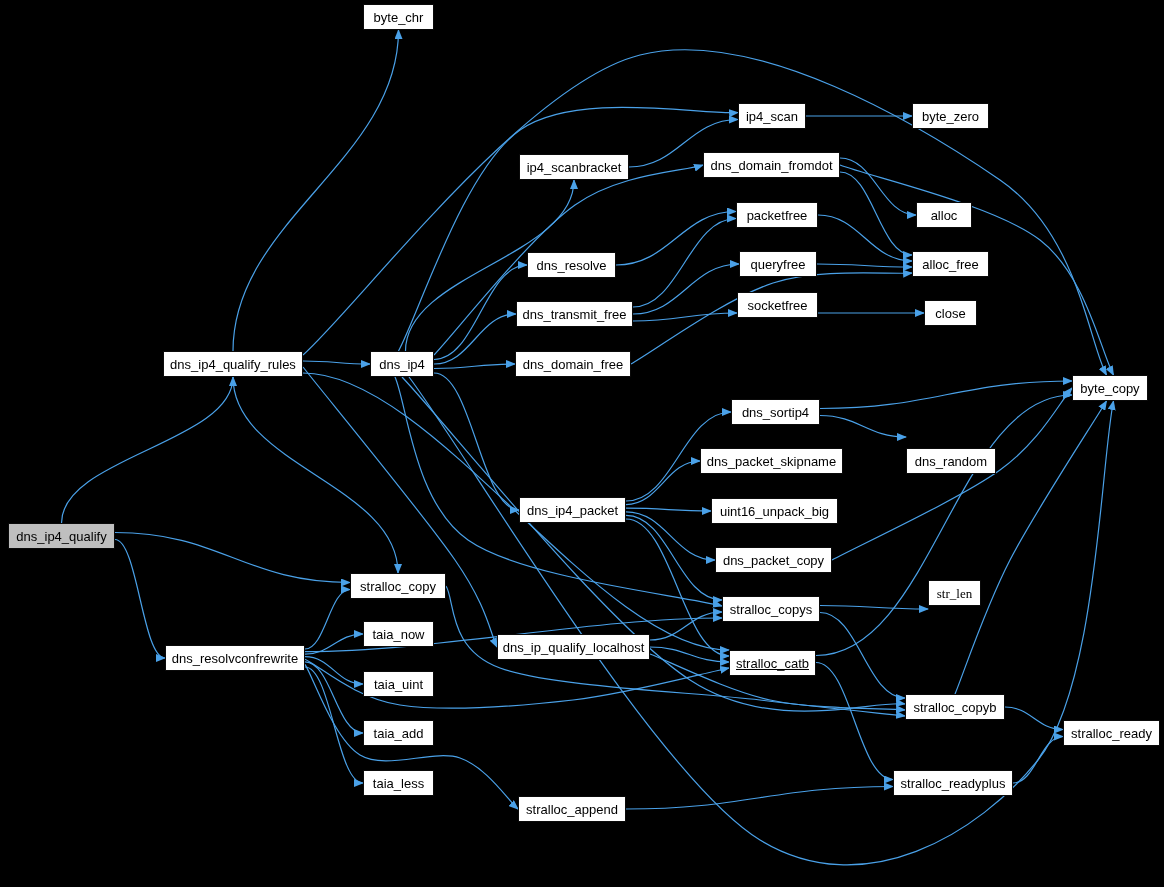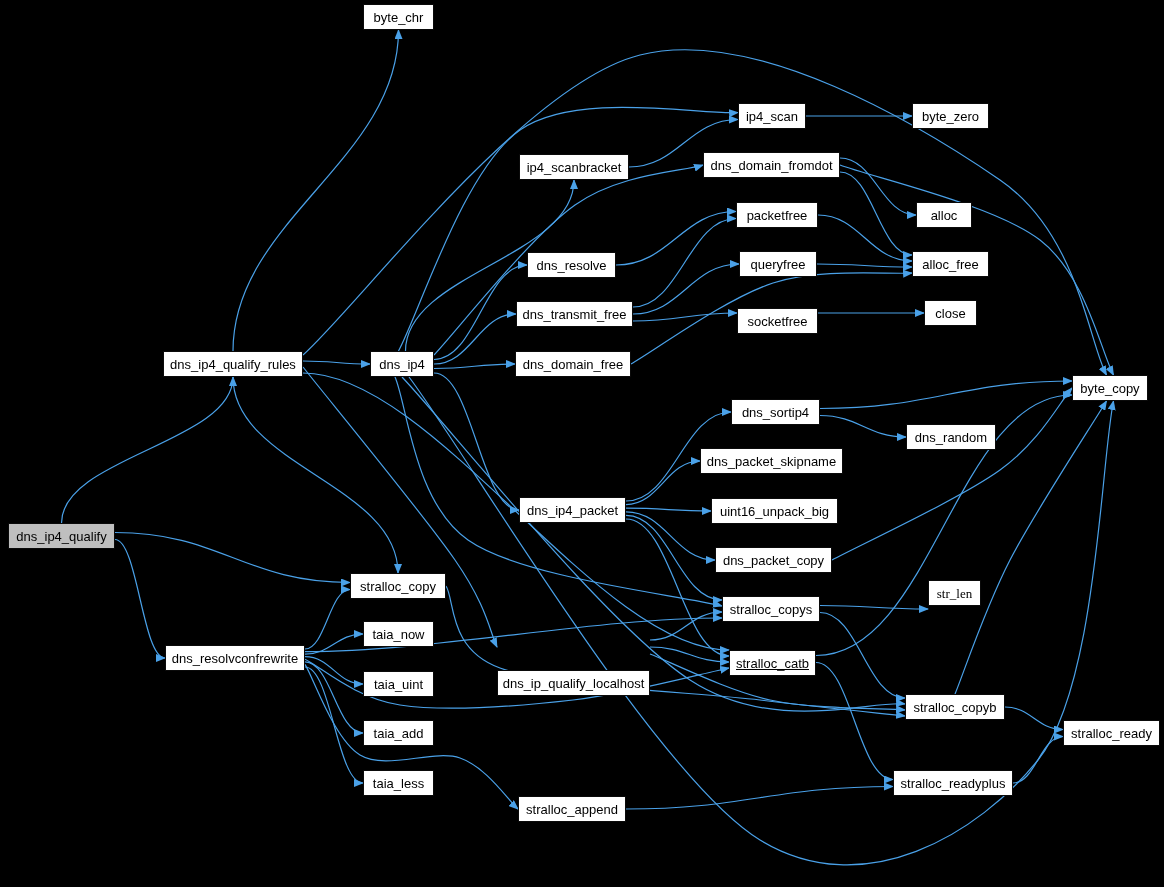--- a/index.html
+++ b/index.html
@@ -102,37 +102,37 @@
       <div class="node" style="left: 738px; top: 103px; width: 68px; height: 26px;">ip4_scan</div>
       <div class="node" style="left: 912px; top: 103px; width: 77px; height: 26px; text-align: center;">byte_zero</div>
       <div class="node" style="left: 519px; top: 154px; width: 110px; height: 26px;">ip4_scanbracket</div>
       <div class="node" style="left: 703px; top: 152px; width: 137px; height: 26px;">dns_domain_fromdot</div>
       <div class="node" style="left: 736px; top: 202px; width: 82px; height: 26px;">packetfree</div>
       <div class="node" style="left: 916px; top: 202px; width: 56px; height: 26px;">alloc</div>
       <div class="node" style="left: 527px; top: 252px; width: 89px; height: 26px;">dns_resolve</div>
       <div class="node" style="left: 739px; top: 251px; width: 78px; height: 26px;">queryfree</div>
       <div class="node" style="left: 912px; top: 251px; width: 77px; height: 26px; text-align: center;">alloc_free</div>
       <div class="node" style="left: 516px; top: 301px; width: 117px; height: 26px;">dns_transmit_free</div>
-      <div class="node" style="left: 737px; top: 308px; width: 81px; height: 26px;">socketfree</div>
+      <div class="node" style="left: 737px; top: 292px; width: 81px; height: 26px;">socketfree</div>
       <div class="node" style="left: 924px; top: 300px; width: 53px; height: 26px;">close</div>
       <div class="node" style="left: 163px; top: 351px; width: 140px; height: 26px;">dns_ip4_qualify_rules</div>
       <div class="node" style="left: 370px; top: 351px; width: 64px; height: 26px;">dns_ip4</div>
       <div class="node" style="left: 515px; top: 351px; width: 116px; height: 26px;">dns_domain_free</div>
       <div class="node" style="left: 1072px; top: 375px; width: 76px; height: 26px;">byte_copy</div>
       <div class="node" style="left: 731px; top: 399px; width: 89px; height: 26px;">dns_sortip4</div>
-      <div class="node" style="left: 906px; top: 424px; width: 90px; height: 26px;">dns_random</div>
+      <div class="node" style="left: 906px; top: 448px; width: 90px; height: 26px;">dns_random</div>
       <div class="node" style="left: 700px; top: 448px; width: 143px; height: 26px;">dns_packet_skipname</div>
       <div class="node" style="left: 519px; top: 497px; width: 107px; height: 26px;">dns_ip4_packet</div>
       <div class="node" style="left: 711px; top: 498px; width: 127px; height: 26px;">uint16_unpack_big</div>
       <div class="node" style="left: 715px; top: 547px; width: 117px; height: 26px;">dns_packet_copy</div>
       <div class="node node-highlight" style="left: 8px; top: 523px; width: 107px; height: 26px;">dns_ip4_qualify</div>
       <div class="node" style="left: 350px; top: 573px; width: 96px; height: 26px;">stralloc_copy</div>
       <div class="node" style="left: 722px; top: 596px; width: 98px; height: 26px;">stralloc_copys</div>
       <div class="node" style="left: 928px; top: 580px; width: 53px; height: 26px; font-family: Liberation Serif, serif;">str_len</div>
-      <div class="node" style="left: 497px; top: 634px; width: 153px; height: 26px; margin-top: 36px;">dns_ip_qualify_localhost</div>
+      <div class="node" style="left: 497px; top: 634px; width: 153px; height: 26px;">dns_ip_qualify_localhost</div>
       <div class="node" style="left: 729px; top: 650px; width: 87px; height: 26px; text-decoration: underline;">stralloc_catb</div>
       <div class="node" style="left: 165px; top: 645px; width: 140px; height: 26px;">dns_resolvconfrewrite</div>
       <div class="node" style="left: 363px; top: 621px; width: 71px; height: 26px;">taia_now</div>
       <div class="node" style="left: 363px; top: 671px; width: 71px; height: 26px;">taia_uint</div>
       <div class="node" style="left: 363px; top: 720px; width: 71px; height: 26px;">taia_add</div>
       <div class="node" style="left: 363px; top: 770px; width: 71px; height: 26px;">taia_less</div>
       <div class="node" style="left: 905px; top: 694px; width: 100px; height: 26px;">stralloc_copyb</div>
       <div class="node" style="left: 1063px; top: 720px; width: 97px; height: 26px;">stralloc_ready</div>
       <div class="node" style="left: 893px; top: 770px; width: 120px; height: 26px;">stralloc_readyplus</div>
       <div class="node" style="left: 518px; top: 796px; width: 108px; height: 26px;">stralloc_append</div>

